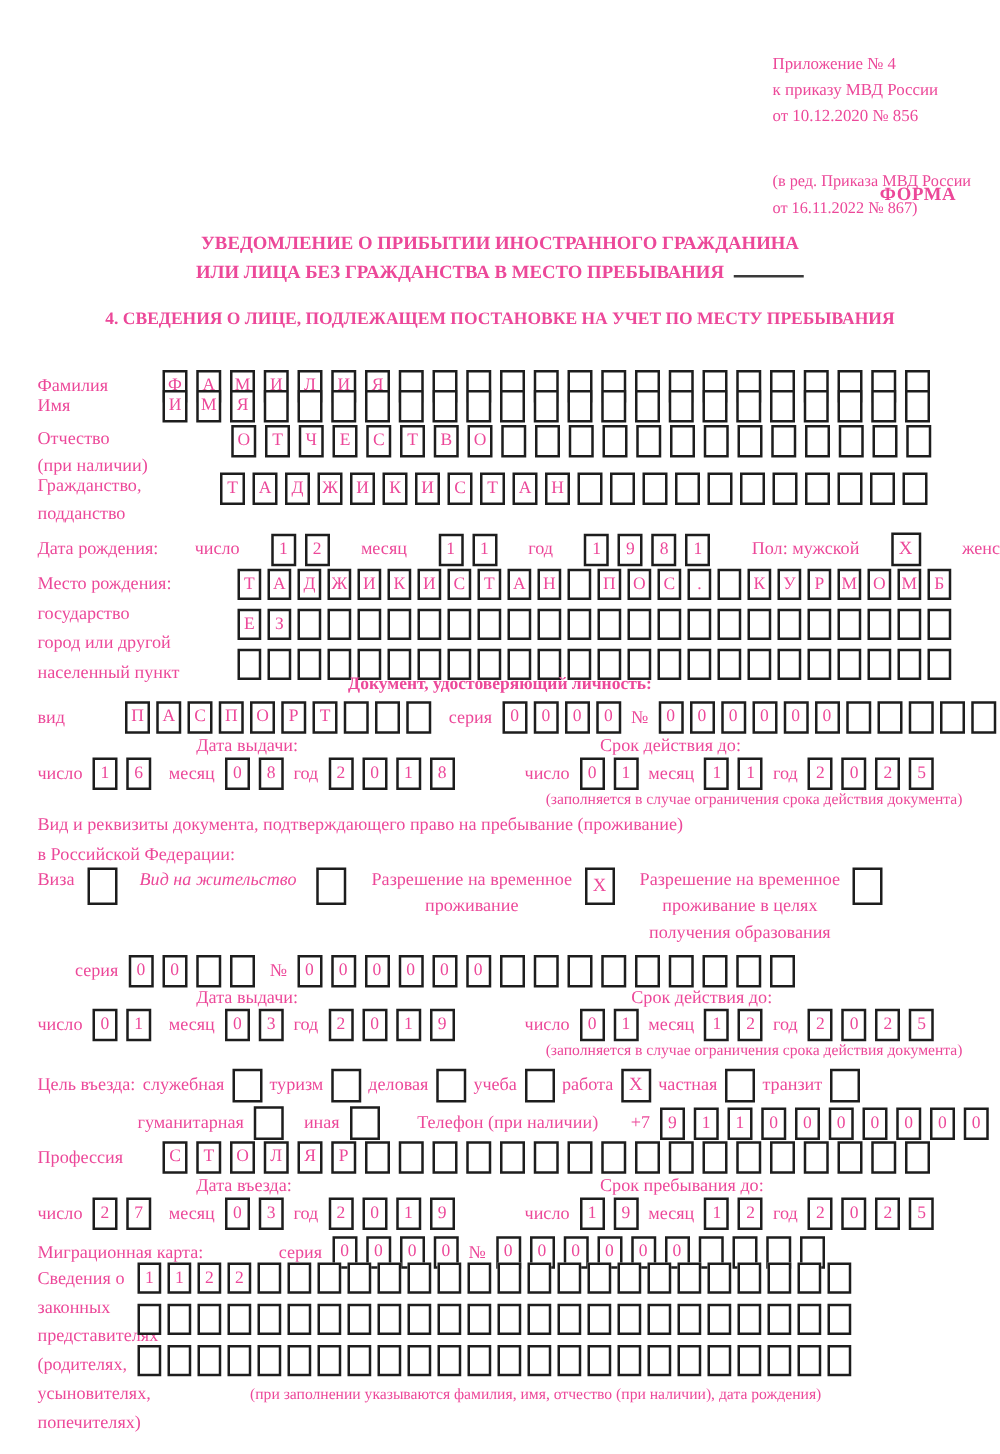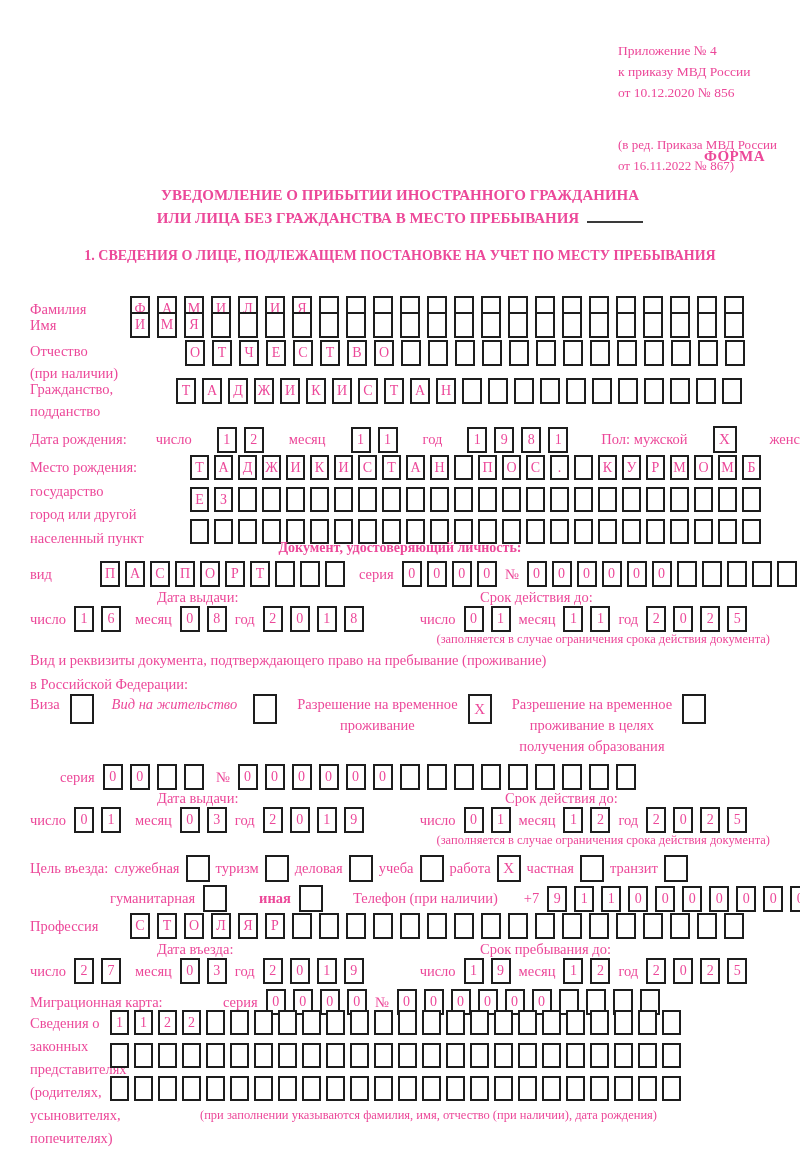--- a/index.html
+++ b/index.html
@@ -47,21 +47,21 @@
   <div class="abs lines" style="left:618px; top:106px; font-size:13px; line-height:21px;margin-top:28px;">(в ред. Приказа МВД России
 от 16.11.2022 № 867)</div>
 
   <div class="abs b" style="left:0; width:800px; top:184px; text-align:center; font-size:15px; line-height:23px;">
     <div>УВЕДОМЛЕНИЕ О ПРИБЫТИИ ИНОСТРАННОГО ГРАЖДАНИНА</div>
     <div><span>ИЛИ ЛИЦА БЕЗ ГРАЖДАНСТВА В МЕСТО ПРЕБЫВАНИЯ</span><span class="blank-line"></span></div>
   </div>
 
   <div class="abs b" style="left:0; right:35px; top:148px; text-align:right; font-size:15px; letter-spacing:0.5px;">ФОРМА</div>
 
-  <div class="abs b" style="left:0; width:800px; top:248px; text-align:center; font-size:14px;">1. СВЕДЕНИЯ О ЛИЦЕ, ПОДЛЕЖАЩЕМ ПОСТАНОВКЕ НА УЧЕТ ПО МЕСТУ ПРЕБЫВАНИЯ</div>
+  <div class="abs b" style="left:0; width:800px; top:248px; text-align:center; font-size:14px;">4. СВЕДЕНИЯ О ЛИЦЕ, ПОДЛЕЖАЩЕМ ПОСТАНОВКЕ НА УЧЕТ ПО МЕСТУ ПРЕБЫВАНИЯ</div>
 
   <div class="row" style="left:30px; top:296px;">
     <span class="lbl" style="width:100px;">Фамилия</span>
     <span class="cells">
         <span class="cell">Ф</span>
         <span class="cell">А</span>
         <span class="cell">М</span>
         <span class="cell">И</span>
         <span class="cell">Л</span>
         <span class="cell">И</span>
@@ -467,21 +467,21 @@
     <span class="chk">X</span>
     <span class="lbl">частная</span>
     <span class="chk"></span>
     <span class="lbl">транзит</span>
     <span class="chk"></span>
   </div>
 
   <div class="row gap8" style="left:110px; top:885px;">
     <span class="lbl">гуманитарная</span>
     <span class="chk"></span>
-    <span class="lbl" style="margin-left:24px;font-weight:bold;">иная</span>
+    <span class="lbl" style="margin-left:8px;">иная</span>
     <span class="chk"></span>
     <span class="lbl" style="margin-left:22px;">Телефон (при наличии)</span>
     <span class="lbl" style="margin-left:18px;">+7</span>
     <span class="cells">
         <span class="cell">9</span>
         <span class="cell">1</span>
         <span class="cell">1</span>
         <span class="cell">0</span>
         <span class="cell">0</span>
         <span class="cell">0</span>

